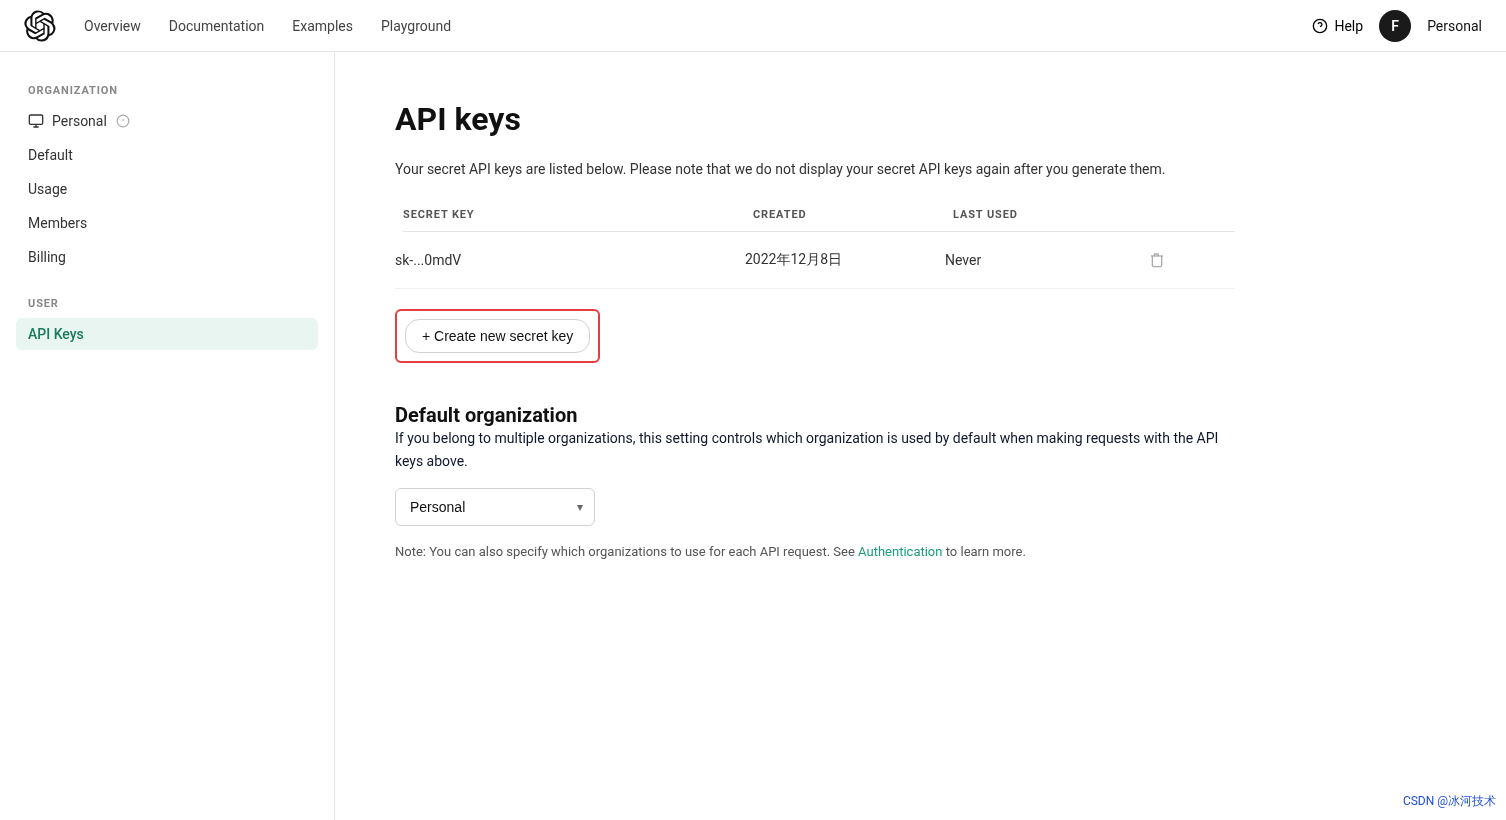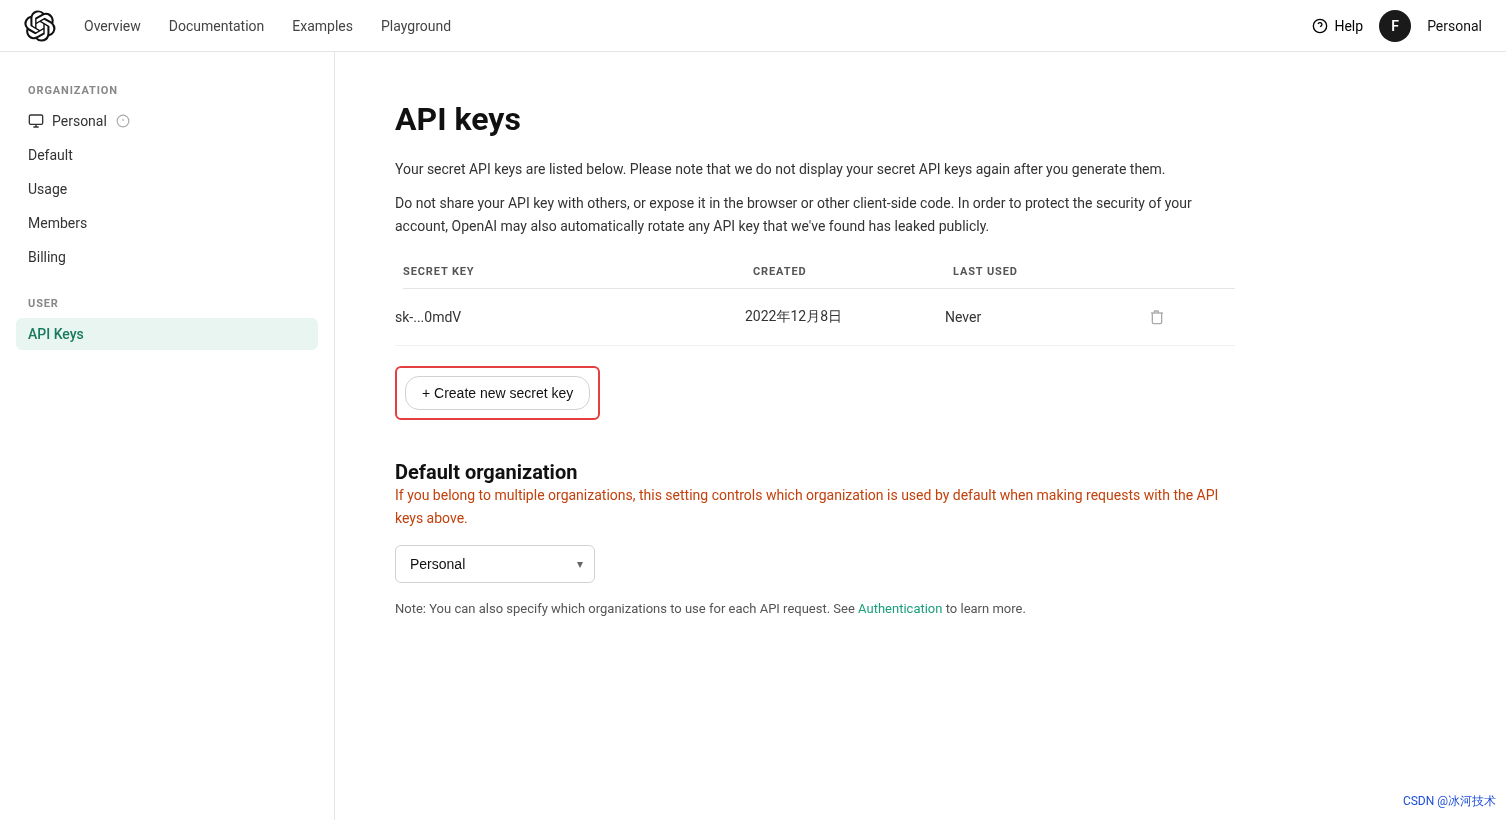--- a/index.html
+++ b/index.html
@@ -41,21 +41,21 @@
     .table-cell { font-size: 14px; color: #333; }
     .delete-btn { background: none; border: none; cursor: pointer; color: #aaa; font-size: 16px; padding: 4px; display: flex; align-items: center; justify-content: center; }
 
     
     .create-section { margin-top: 20px; margin-bottom: 40px; }
     .create-highlight-box { border: 2px solid #e53e3e; border-radius: 6px; display: inline-block; padding: 8px; }
     .create-btn { display: inline-flex; align-items: center; gap: 6px; background: #fff; border: 1px solid #d1d1d1; border-radius: 14px; padding: 8px 16px; font-size: 14px; color: #111; cursor: pointer; font-weight: 400; }
 
     
     .section-title { font-size: 20px; font-weight: 700; }
-    .section-desc { font-size: 14px; line-height: 1.6; color: #c2410c; margin-bottom: 16px; max-width: 860px; }
+    .section-desc { font-size: 14px; line-height: 1.6; color: #0f172a; margin-bottom: 16px; max-width: 860px; }
     .select-wrapper { position: relative; display: inline-block; }
     .org-select { appearance: none; -webkit-appearance: none; border: 1px solid #d1d1d1; border-radius: 6px; padding: 10px 40px 10px 14px; font-size: 14px; color: #111; background: #fff; cursor: pointer; min-width: 200px; }
     .select-chevron { position: absolute; right: 12px; top: 50%; transform: translateY(-50%); pointer-events: none; color: #666; font-size: 12px; }
     .note-text { font-size: 13px; color: #555; margin-top: 16px; line-height: 1.6; max-width: 860px; }
     .note-link { color: #1a9e7a; text-decoration: none; cursor: pointer; }
 
     
     .watermark { position: fixed; bottom: 10px; right: 10px; font-size: 12px; color: #1d4ed8; }
   </style>
 </head>
@@ -122,21 +122,20 @@
 
     <div class="sidebar-section-label sidebar-section-gap">USER</div>
     <div class="sidebar-item active">
       <span>API Keys</span>
     </div>
   </aside>
 
   <main class="main">
     <h1 class="page-title">API keys</h1>
     <p class="description">Your secret API keys are listed below. Please note that we do not display your secret API keys again after you generate them.</p>
-    <p class="description">Do not share your API key with others, or expose it in the browser or other client-side code. In order to protect the security of your account, OpenAI may also automatically rotate any API key that we've found has leaked publicly.</p>
 
     <div class="table-wrapper">
       <div class="table-header">
         <div class="table-header-cell">SECRET KEY</div>
         <div class="table-header-cell">CREATED</div>
         <div class="table-header-cell">LAST USED</div>
         <div class="table-header-cell"></div>
       </div>
       <div class="table-row">
         <div class="table-cell">sk-...0mdV</div>

